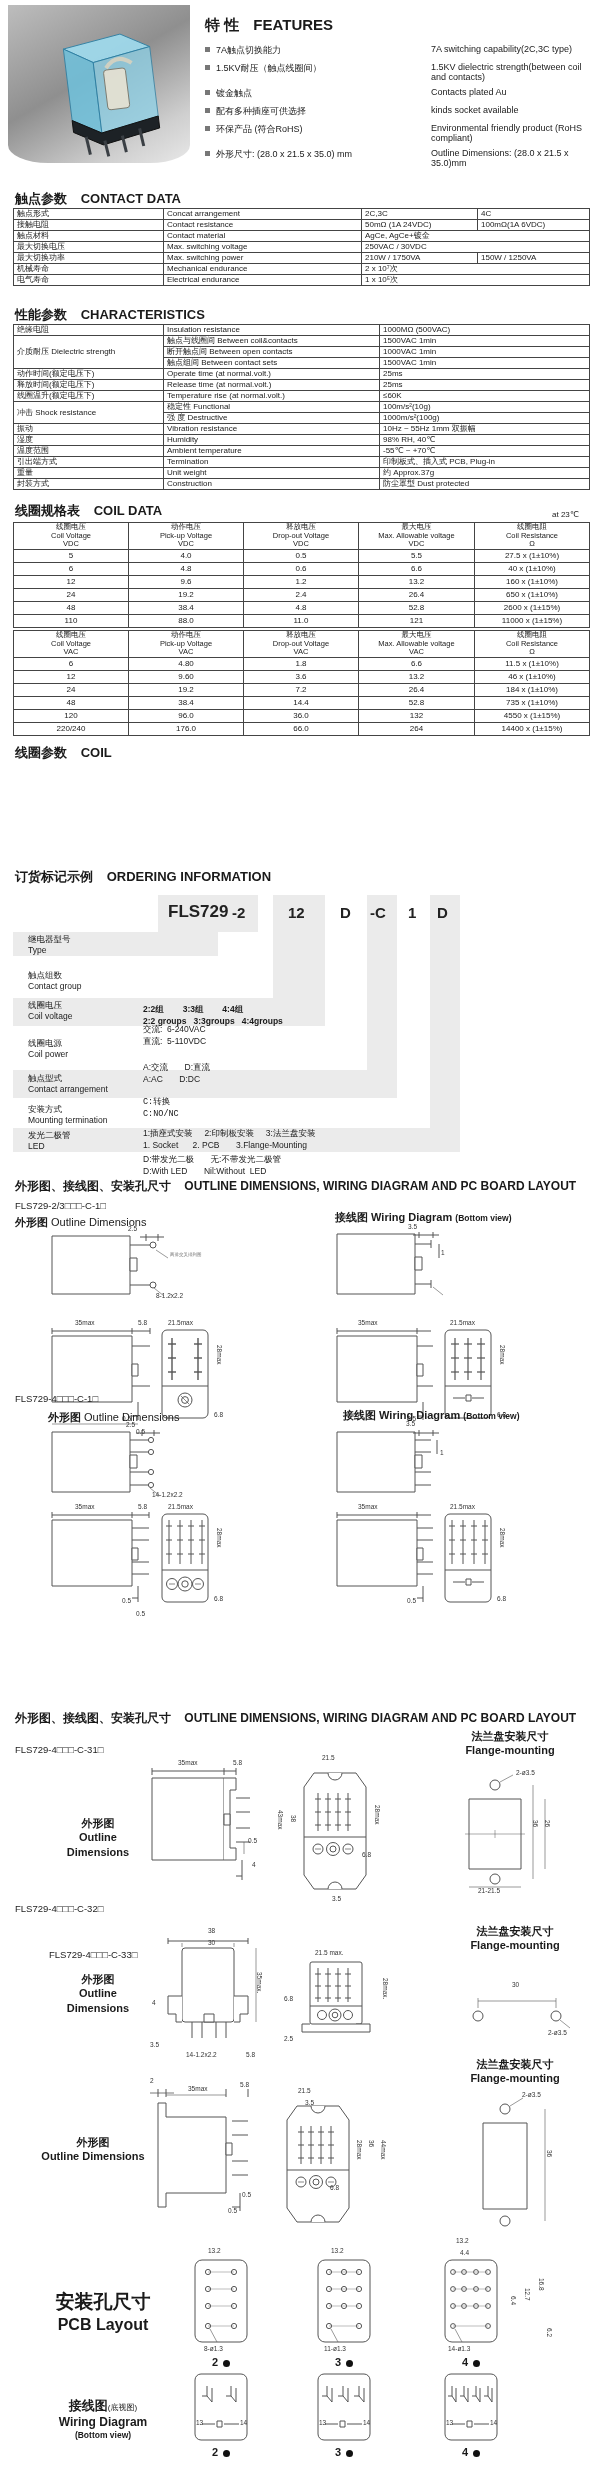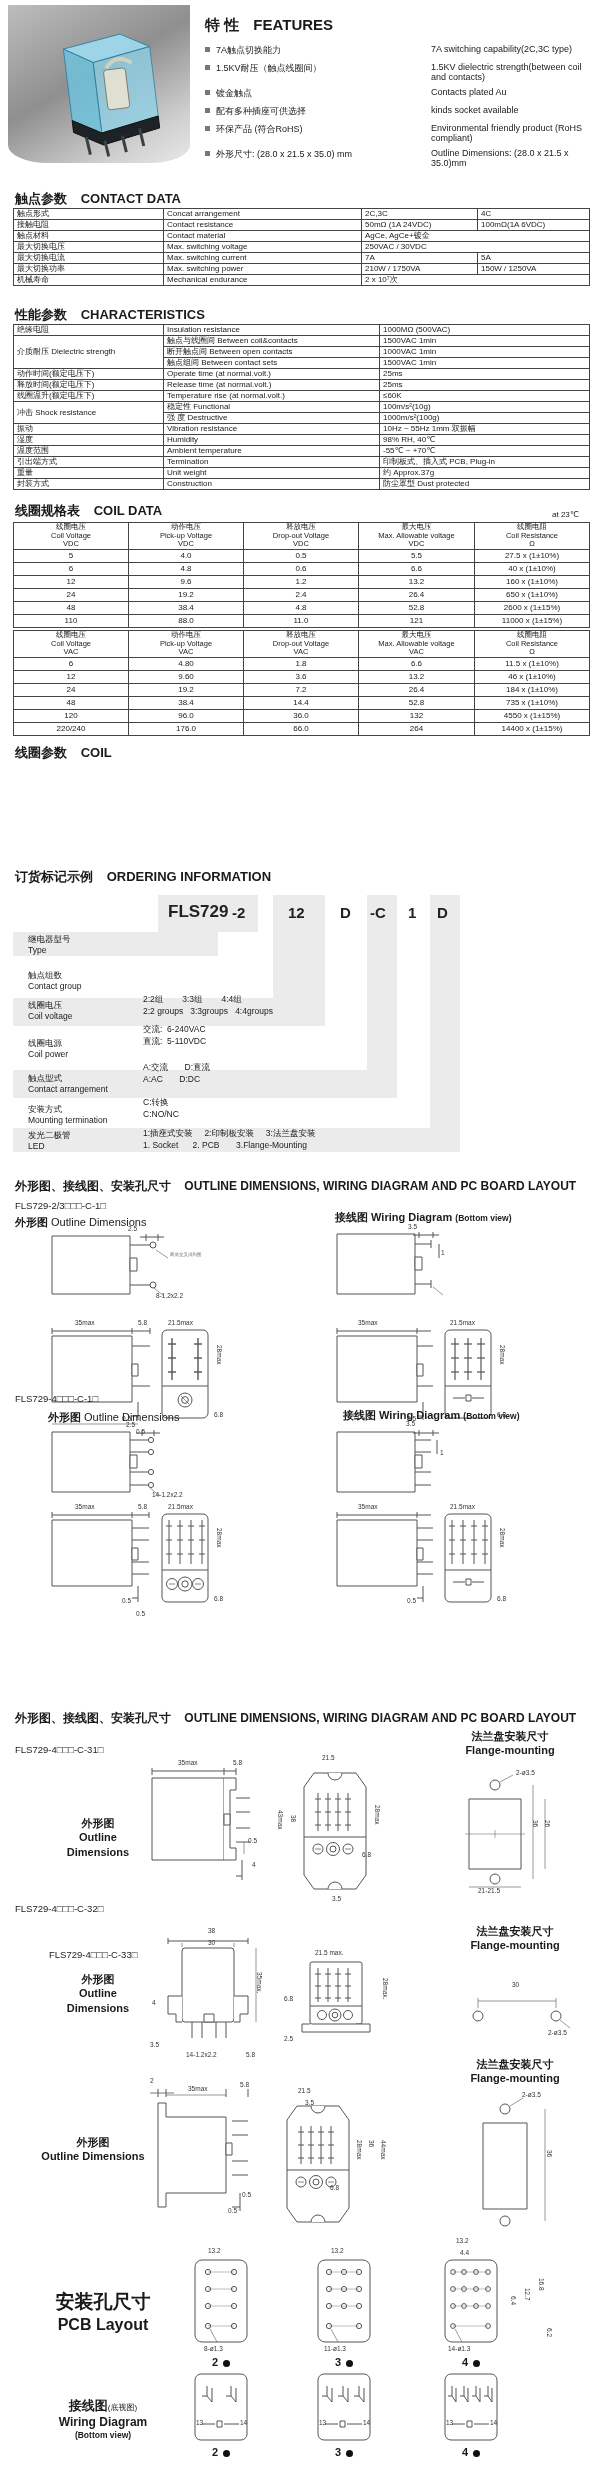--- a/index.html
+++ b/index.html
@@ -125,35 +125,34 @@
           <td>触点材料</td>
           <td>Contact material</td>
           <td colspan="2">AgCe, AgCe+镀金</td>
         </tr>
         <tr>
           <td>最大切换电压</td>
           <td>Max. switching voltage</td>
           <td colspan="2">250VAC / 30VDC</td>
         </tr>
         <tr>
-          <td>最大切换电流</td>
-          <td>Max. switching current</td>
-          <td>7A</td>
-          <td>5A</td>
-        </tr>
-        <tr>
           <td>最大切换功率</td>
           <td>Max. switching power</td>
           <td>210W / 1750VA</td>
           <td>150W / 1250VA</td>
         </tr>
         <tr>
           <td>机械寿命</td>
           <td>Mechanical endurance</td>
           <td colspan="2">2 x 10⁷次</td>
+        </tr>
+        <tr>
+          <td>电气寿命</td>
+          <td>Electrical endurance</td>
+          <td colspan="2">1 x 10⁵次</td>
         </tr>
       </tbody>
   </table>
 
   <div class="abs sec-h" style="left:15px;top:306px;">
     <span>性能参数</span>
     <span class="en">CHARACTERISTICS</span>
   </div>
   <table class="abs chars" style="left:13px;top:324px;width:576px;">
     <colgroup>
@@ -440,55 +439,57 @@
 
     <div class="ord-lab" style="left:28px;top:46px;">
       <div>继电器型号</div>
         <div>Type</div>
       </div>
 
     <div class="ord-lab" style="left:28px;top:82px;">
       <div>触点组数</div>
         <div>Contact group</div>
       </div>
-    <div class="ord-opt" style="left:143px;top:82px;">
+    <div class="ord-opt" style="left:143px;top:92px;font-weight:bold;">
       <div>2:2组        3:3组        4:4组</div><div>2:2 groups   3:3groups   4:4groups</div></div>
 
     <div class="ord-lab" style="left:28px;top:112px;">
       <div>线圈电压</div>
         <div>Coil voltage</div>
       </div>
     <div class="ord-opt" style="left:143px;top:112px;">
       <div>交流:  6-240VAC</div><div>直流:  5-110VDC</div></div>
 
     <div class="ord-lab" style="left:28px;top:150px;">
       <div>线圈电源</div>
         <div>Coil power</div>
       </div>
     <div class="ord-opt" style="left:143px;top:150px;">
       <div>A:交流       D:直流</div><div>A:AC       D:DC</div></div>
 
     <div class="ord-lab" style="left:28px;top:185px;">
       <div>触点型式</div>
         <div>Contact arrangement</div>
       </div>
-    <div class="ord-opt" style="left:143px;top:185px;">
+    <div class="ord-opt" style="left:143px;top:185px;font-family:Liberation Mono, monospace;">
       <div>C:转换</div><div>C:NO/NC</div></div>
 
     <div class="ord-lab" style="left:28px;top:216px;">
       <div>安装方式</div>
         <div>Mounting termination</div>
       </div>
     <div class="ord-opt" style="left:143px;top:216px;">
       <div>1:插座式安装     2:印制板安装     3:法兰盘安装</div><div>1. Socket      2. PCB       3.Flange-Mounting</div></div>
 
     <div class="ord-lab" style="left:28px;top:242px;">
       <div>发光二极管</div>
         <div>LED</div>
       </div>
+    <div class="ord-opt" style="left:143px;top:242px;">
+      <div>D:带发光二极       无:不带发光二极管</div><div>D:With LED       Nil:Without  LED</div></div>
   </div>
 
   <div class="abs sec-h" style="left:15px;top:1178px;font-size:12px;">
     <span>外形图、接线图、安装孔尺寸</span>
     <span class="en">OUTLINE DIMENSIONS, WIRING DIAGRAM AND PC BOARD LAYOUT</span>
   </div>
   <div class="abs model" style="left:15px;top:1200px;">FLS729-2/3□□□-C-1□</div>
   <div class="abs sublab" style="left:15px;top:1215px;font-weight:normal;">
     <b>外形图</b> <span>Outline  Dimensions</span></div>
   <div class="abs sublab" style="left:335px;top:1210px;">

